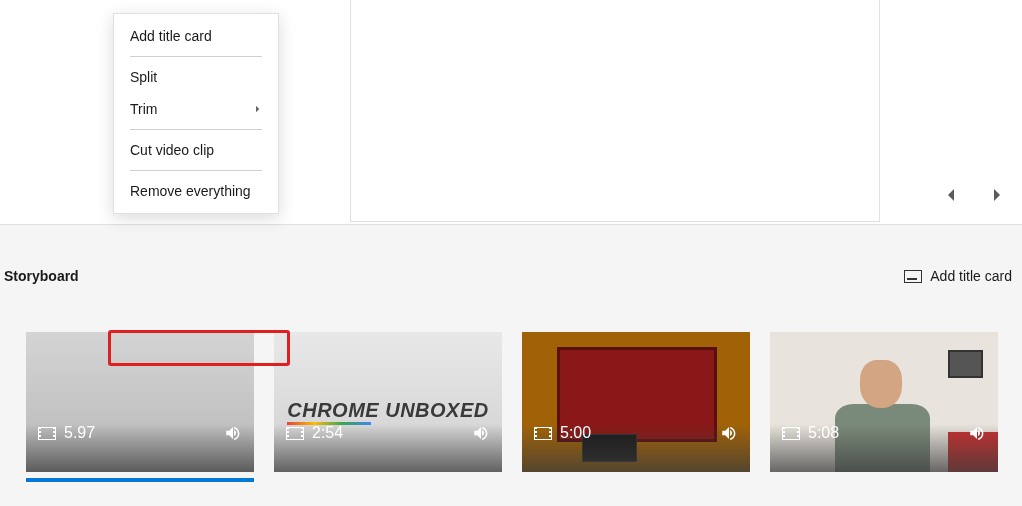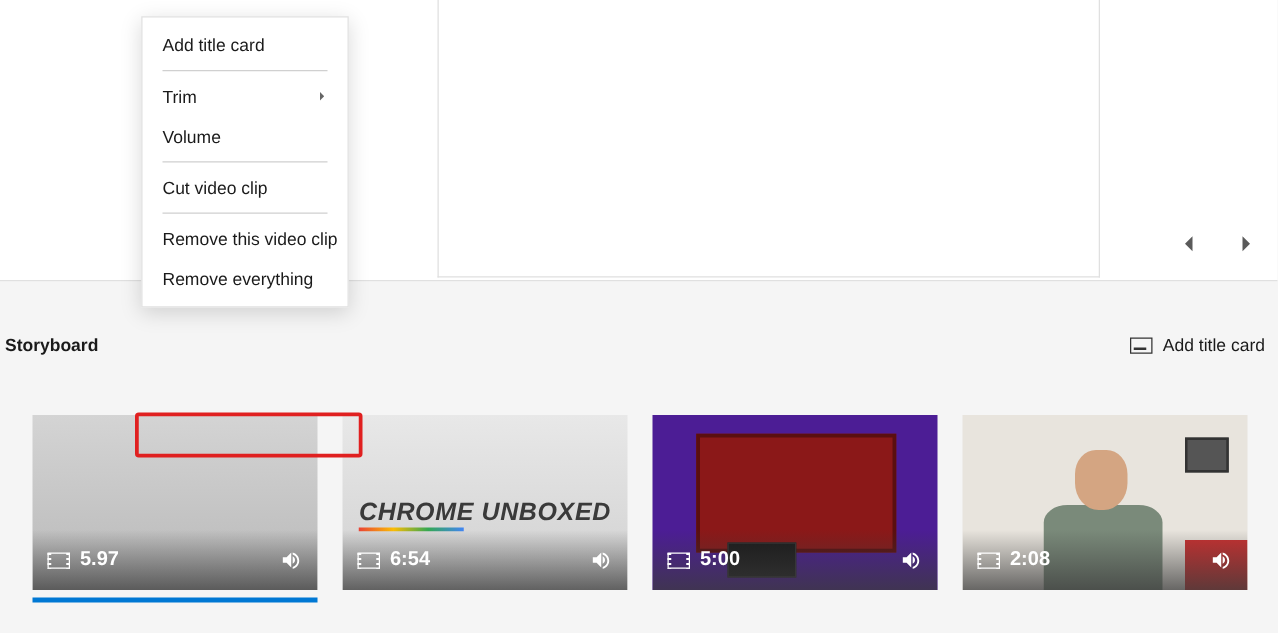--- a/index.html
+++ b/index.html
@@ -91,35 +91,34 @@
     .clip {
       width: 228px;
       height: 140px;
       position: relative;
       overflow: hidden;
       cursor: pointer;
     }
     .clip-wrapper { position: relative; width: 228px; }
     .clip-bg1 { background: linear-gradient(180deg, #d4d4d4 0%, #b8b8b8 100%); }
     .clip-bg2 { background: linear-gradient(180deg, #e8e8e8 0%, #d0d0d0 100%); display:flex; align-items:center; justify-content:center; }
-    .clip-bg3 { background: #4c1d95; }
+    .clip-bg3 { background: #a16207; }
     .clip-bg4 { background: #e8e4dd; }
     .clip-overlay {
       position: absolute;
       bottom: 0;
       left: 0;
       right: 0;
       height: 48px;
       background: linear-gradient(180deg, rgba(80,80,80,0) 0%, rgba(60,60,60,0.75) 100%);
       display: flex;
-      align-items: center;
+      align-items: flex-start;
       justify-content: space-between;
       padding: 0 12px;
       color: #fff;
-      font-weight: bold;
     }
     .clip-duration {
       display: flex;
       align-items: center;
       gap: 8px;
       font-size: 16px;
     }
     .film-icon {
       width: 18px;
       height: 13px;
@@ -302,21 +301,21 @@
 
   <div class="clip-wrapper">
     <div class="clip clip-bg2">
       <div class="chrome-text">
         <span>CHROME UNBOXED</span>
         <div class="chrome-underline"></div>
       </div>
       <div class="clip-overlay">
         <div class="clip-duration">
           <span class="film-icon"></span>
-          <span>6:54</span>
+          <span>2:54</span>
         </div>
         <svg class="speaker-icon" viewBox="0 0 24 24" fill="#fff">
             <path d="M3 9v6h4l5 5V4L7 9H3zm13 3c0-1.8-1-3.3-2.5-4v8c1.5-.7 2.5-2.2 2.5-4zm-2.5-8v2c2.9.9 5 3.5 5 6.7s-2.1 5.8-5 6.7v2c4-.9 7-4.5 7-8.7s-3-7.8-7-8.7z"></path>
           </svg>
       </div>
     </div>
   </div>
 
   <div class="clip-wrapper">
     <div class="clip clip-bg3">
@@ -338,52 +337,49 @@
     <div class="clip clip-bg4">
       <div class="person-scene">
         <div class="frame-on-wall"></div>
         <div class="person-body"></div>
         <div class="person-head"></div>
         <div class="laptop-red"></div>
       </div>
       <div class="clip-overlay">
         <div class="clip-duration">
           <span class="film-icon"></span>
-          <span>2:08</span>
+          <span>5:08</span>
         </div>
         <svg class="speaker-icon" viewBox="0 0 24 24" fill="#fff">
             <path d="M3 9v6h4l5 5V4L7 9H3zm13 3c0-1.8-1-3.3-2.5-4v8c1.5-.7 2.5-2.2 2.5-4zm-2.5-8v2c2.9.9 5 3.5 5 6.7s-2.1 5.8-5 6.7v2c4-.9 7-4.5 7-8.7s-3-7.8-7-8.7z"></path>
           </svg>
       </div>
     </div>
   </div>
 </div>
 
 <div class="clip-blue-bar"></div>
 
 <div class="context-menu">
   <div class="menu-item">
       <span>Add title card</span>
     </div>
   <div class="menu-sep"></div>
   <div class="menu-item">
+      <span>Split</span>
+    </div>
+  <div class="menu-item">
       <span>Trim</span>
       <svg class="chevron" viewBox="0 0 8 12">
         <path d="M1 1l5 5-5 5"></path>
       </svg>
     </div>
-  <div class="menu-item">
-      <span>Volume</span>
-    </div>
   <div class="menu-sep"></div>
   <div class="menu-item">
       <span>Cut video clip</span>
     </div>
   <div class="menu-sep"></div>
   <div class="menu-item">
-      <span>Remove this video clip</span>
-    </div>
-  <div class="menu-item">
       <span>Remove everything</span>
     </div>
 </div>
 
 <div class="highlight-box"></div>
 
 </body></html>

